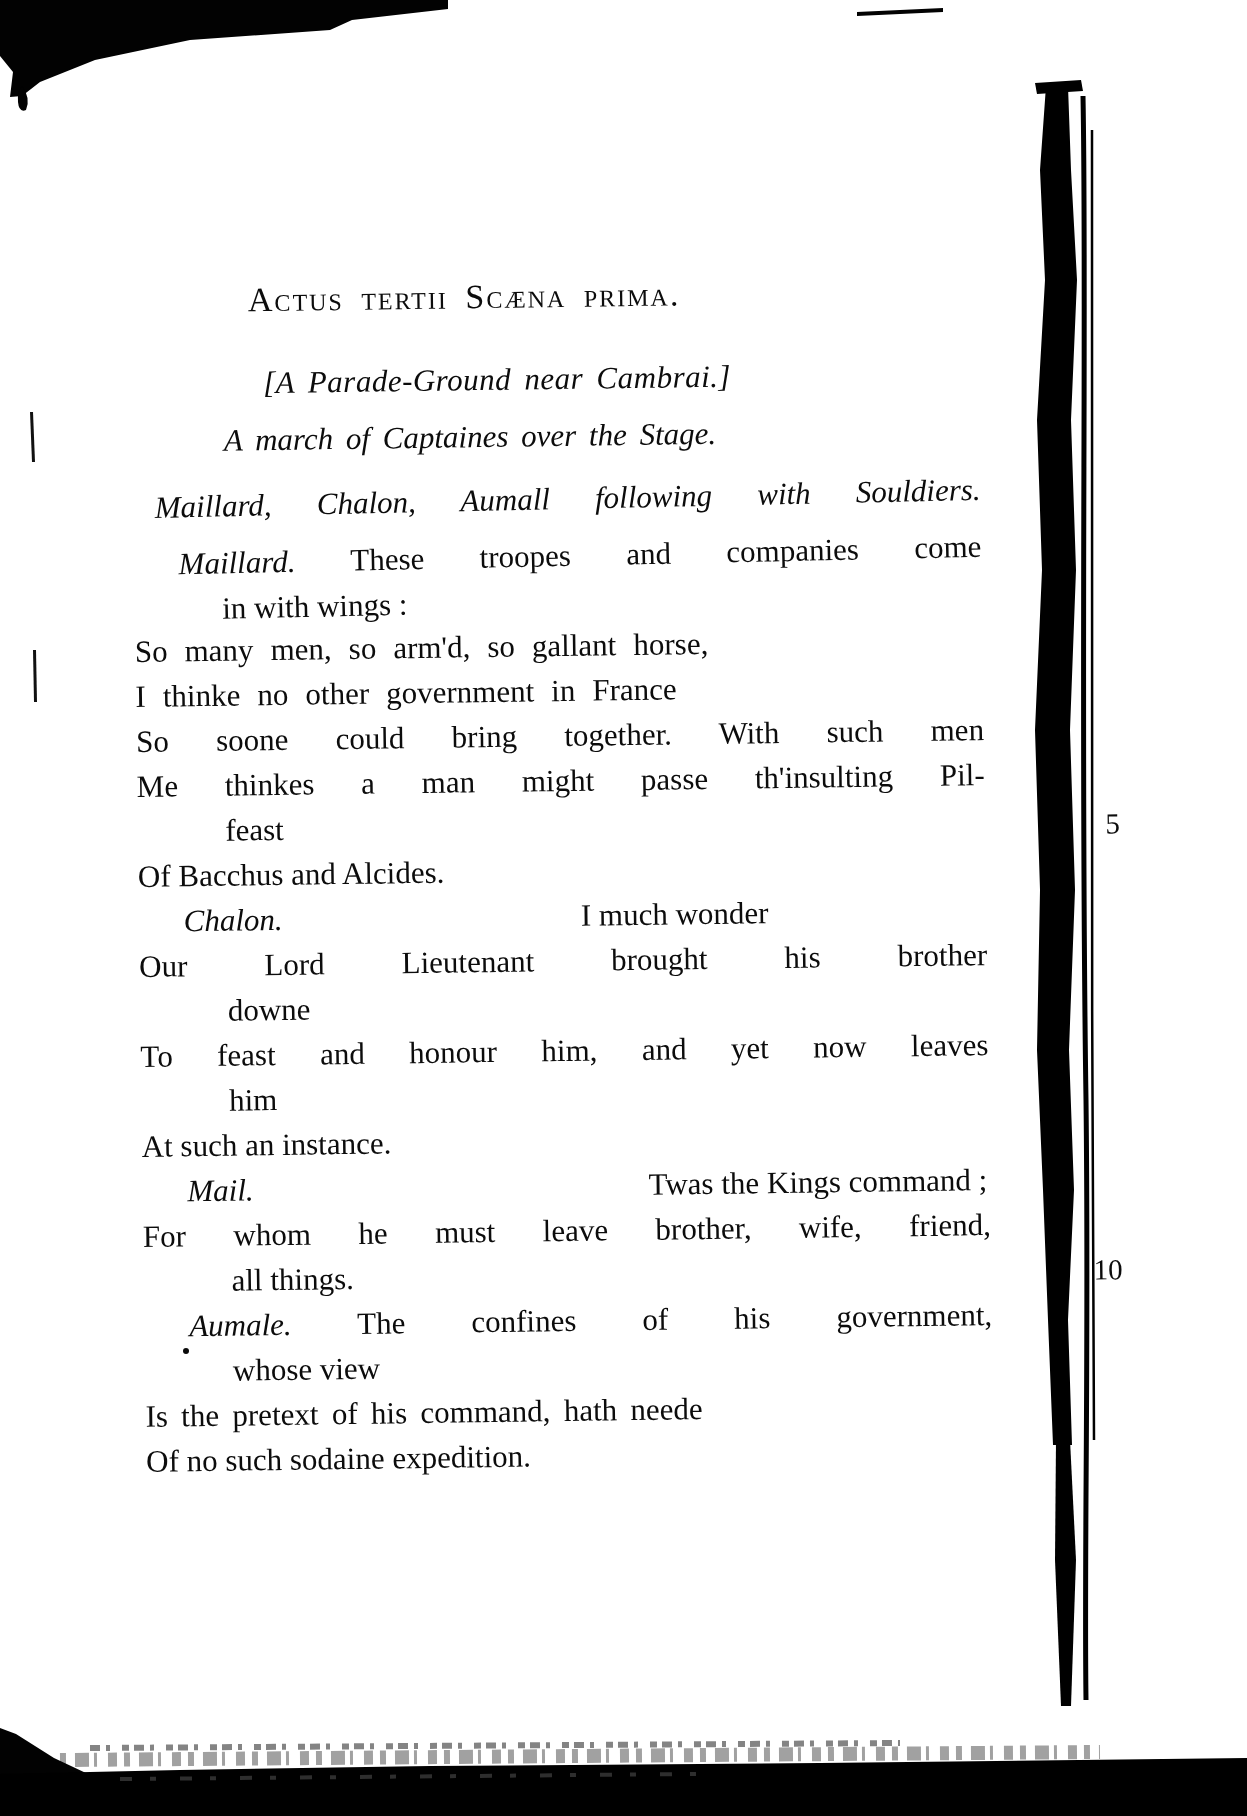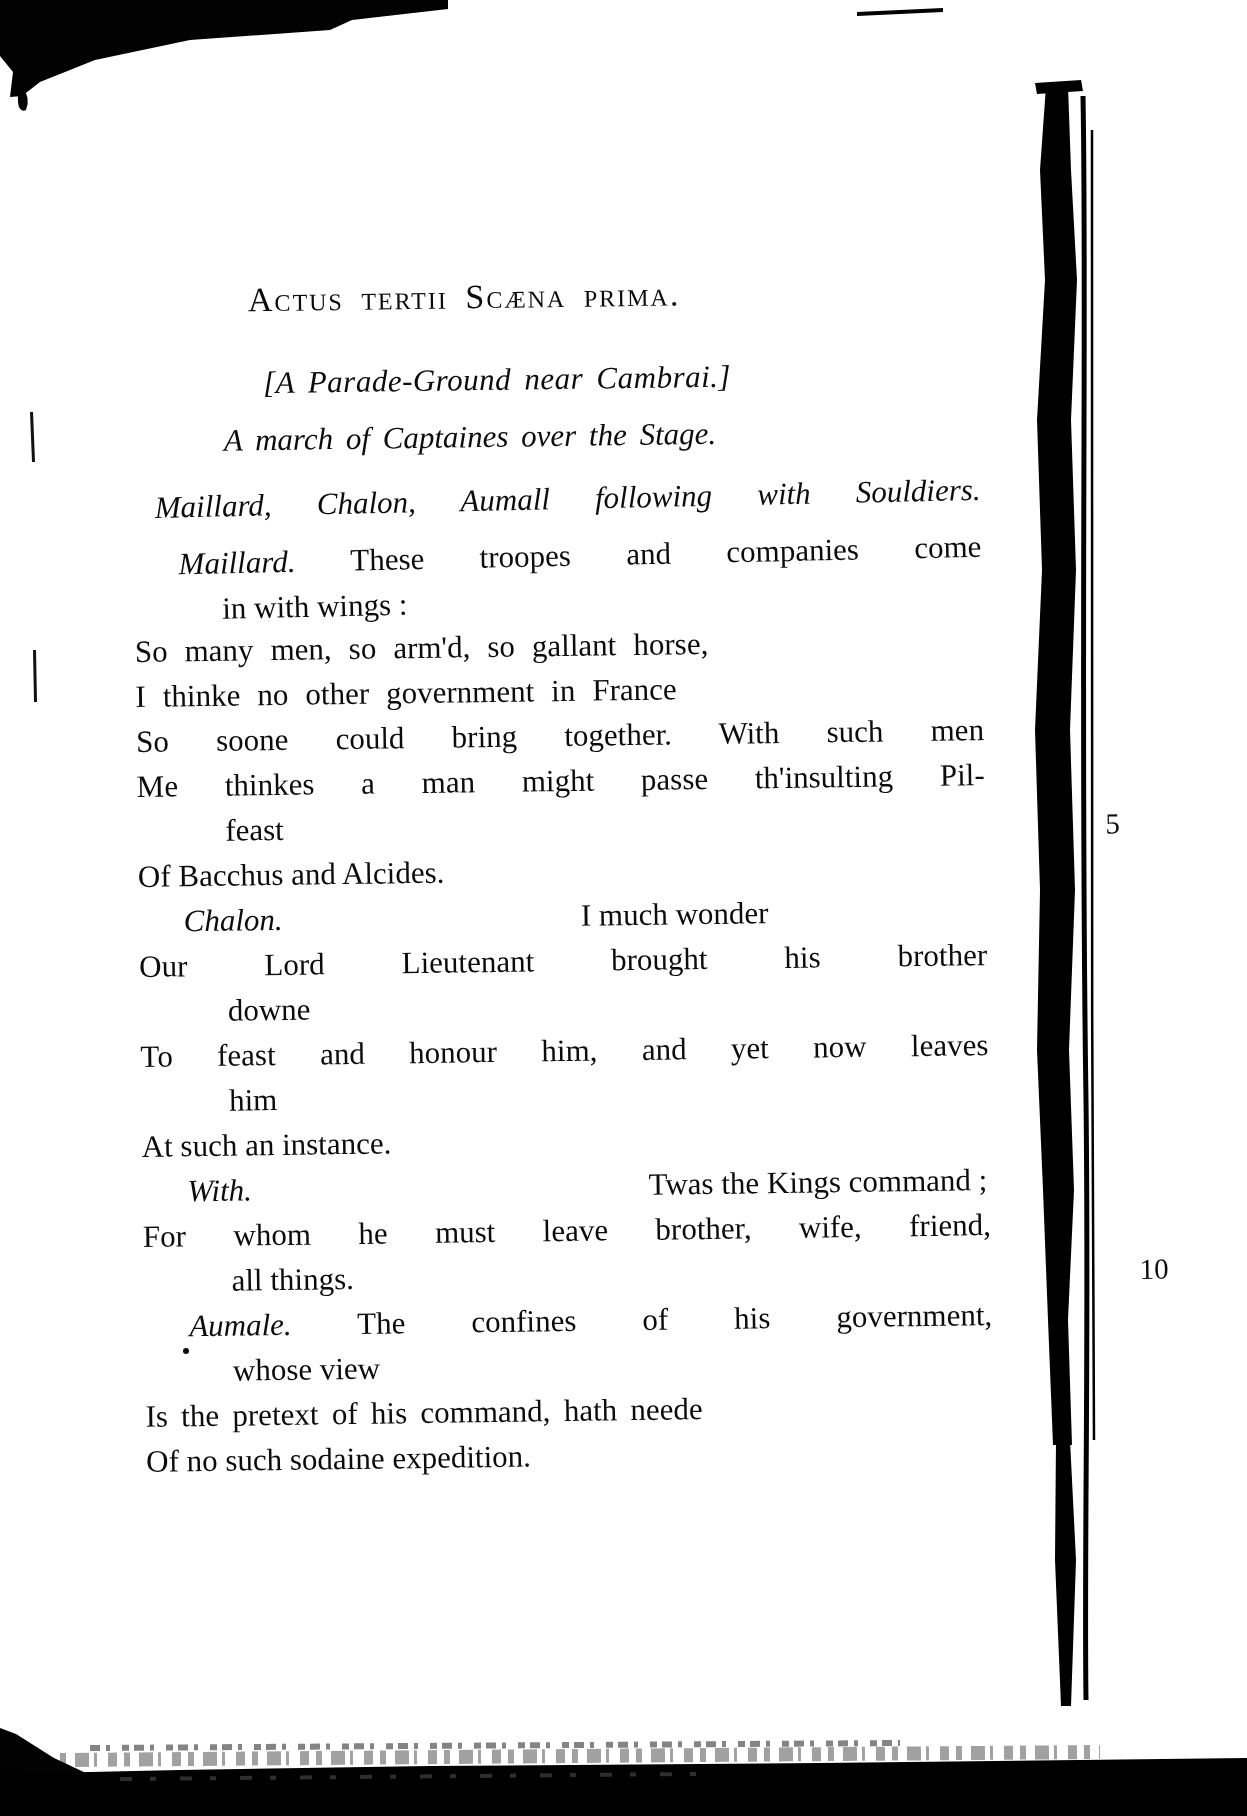--- a/index.html
+++ b/index.html
@@ -30,21 +30,21 @@
   .j{text-align:justify;text-align-last:justify;}
   .js{word-spacing:.30em;}
   .jm{word-spacing:.18em;}
   .t1{transform:rotate(-0.45deg);}
   .speaker{font-style:italic;}
   .row{display:flex;justify-content:space-between;}
   .row-chalon{margin-left:45px;width:585px;}
   .row-mail{margin-left:45px;width:800px;}
   .linenum{position:absolute;font-size:29px;line-height:29px;}
   .n5{left:880px;top:14px;}
-  .n10{left:862px;top:10px;margin-left:46px;}
+  .n10{left:862px;top:10px;}
   
   #artifacts{position:absolute;inset:0;pointer-events:none;}
 </style>
 </head>
 <body>
 
 <div id="scan-page">
 
   <div id="content">
 
@@ -81,21 +81,21 @@
 
       <div class="line cont"><span>downe</span></div>
 
       <div class="line j"><span>To feast and honour him, and yet now leaves</span></div>
 
       <div class="line cont"><span>him</span></div>
 
       <div class="line"><span>At such an instance.</span></div>
 
       <div class="line row row-mail">
-          <span class="speaker">With.</span>
+          <span class="speaker">Mail.</span>
           <span>Twas the Kings command ;</span>
         </div>
 
       <div class="line j"><span>For whom he must leave brother, wife, friend,</span></div>
 
       <div class="line cont"><span>all things.</span><span class="linenum n10">10</span></div>
 
       <div class="line ind j"><span class="speaker">Aumale.</span> <span>The confines of his government,</span></div>
 
       <div class="line cont"><span>whose view</span></div>

